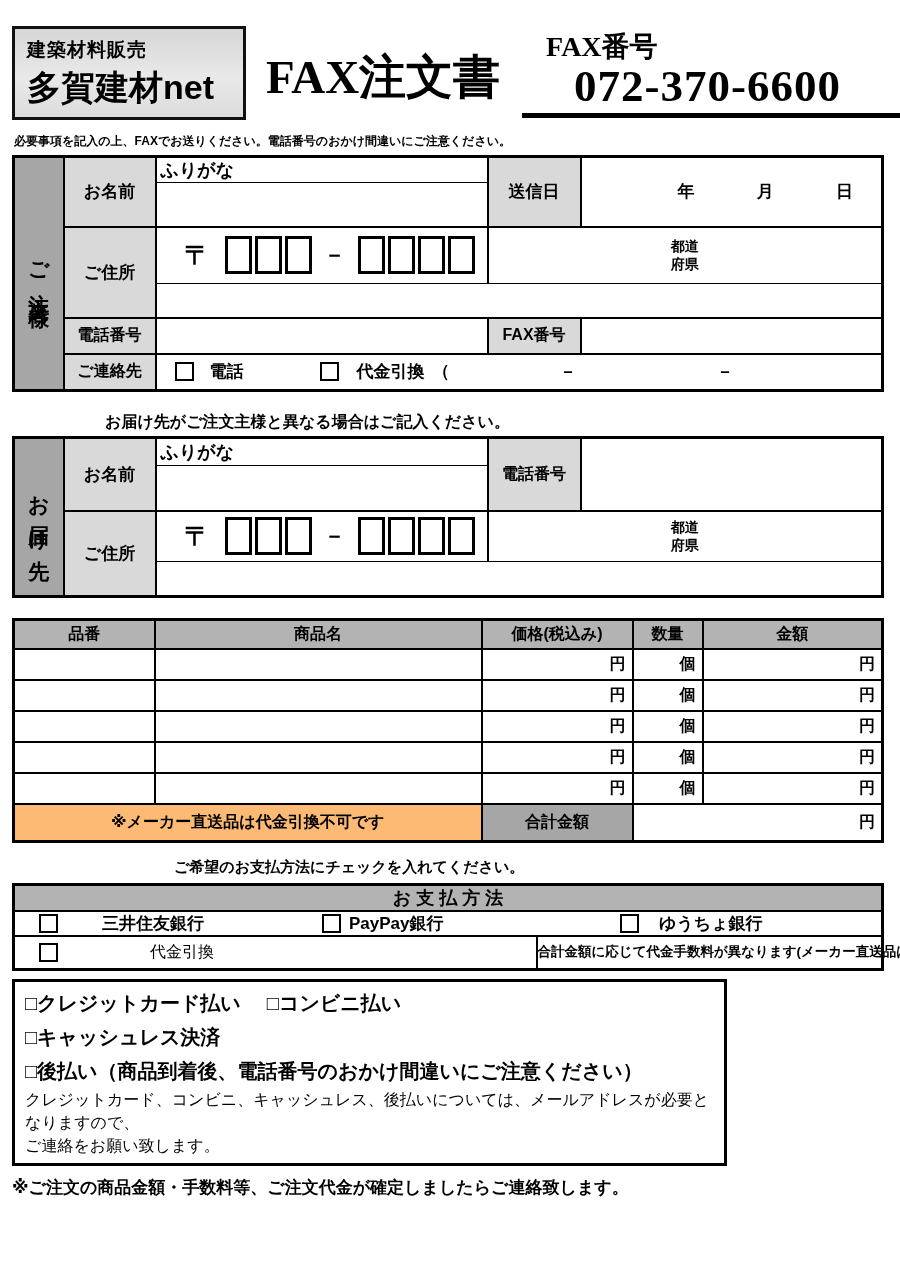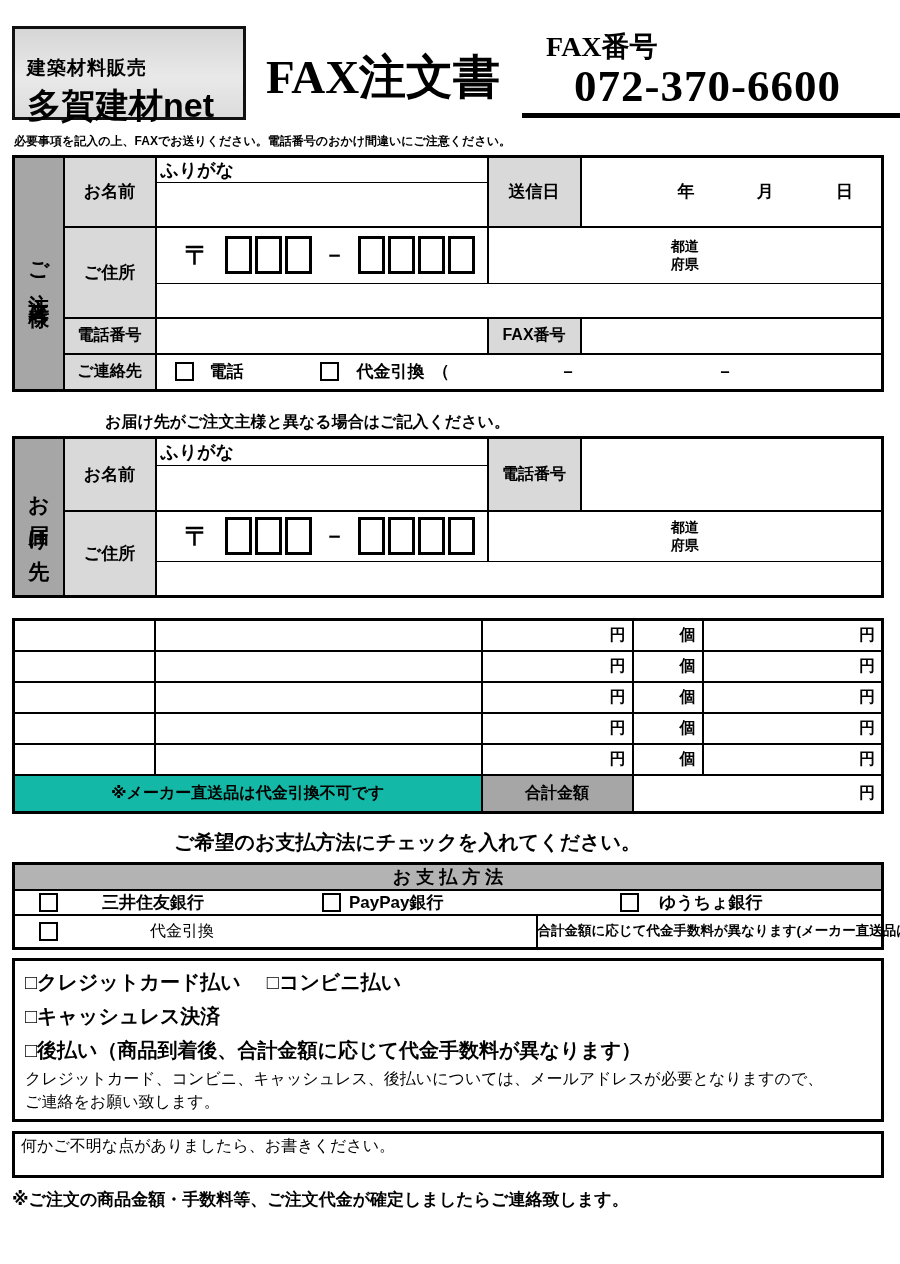--- a/index.html
+++ b/index.html
@@ -9,21 +9,21 @@
     font-family: "Liberation Sans", "DejaVu Sans", sans-serif;
     overflow: hidden;
   }
   .page { padding: 26px 14px 0 12px; width: 900px; }
 
   
   .hdr { display: flex; align-items: flex-start; }
   .logo {
     width: 234px; height: 94px; border: 3px solid #111;
     background: linear-gradient(180deg, #d6d6d6 0%, #e9e9e9 55%, #dcdcdc 100%);
-    padding: 26px 10px 0 12px; flex: none;
+    padding: 8px 10px 0 12px; flex: none;
   }
   .logo .l1 { font-size: 19px; font-weight: bold; letter-spacing: 1px; }
   .logo .l2 { font-size: 34px; font-weight: bold; letter-spacing: 0; margin-top: 2px; white-space: nowrap; }
   .title {
     font-family: "Liberation Serif", "DejaVu Serif", serif;
     font-weight: bold; font-size: 47px; margin: 20px 0 0 20px; flex: none; white-space: nowrap;
   }
   .faxblk { margin: 6px 0 0 22px; width: 398px; flex: none; }
   .faxblk .flabel { font-family: "Liberation Serif", serif; font-weight: bold; font-size: 28px; padding-left: 24px; line-height: 1.1; }
   .faxblk .fnum   { font-family: "Liberation Serif", serif; font-weight: bold; font-size: 45px; letter-spacing: 1px; padding-left: 52px; line-height: 1.05; white-space: nowrap; }
@@ -51,34 +51,34 @@
   .ckbx { display: inline-block; width: 19px; height: 19px; border: 2px solid #000; background: #fff; vertical-align: middle; flex: none; }
   .contact { display: flex; align-items: center; font-weight: bold; font-size: 17px; }
 
   .note-line { font-size: 16px; font-weight: bold; }
 
   
   table.prod { border-collapse: collapse; width: 872px; table-layout: fixed; border: 3px solid #000; margin-top: 20px; }
   table.prod td, table.prod th { border: 2px solid #000; padding: 0 6px; }
   table.prod th { background: #b3b3b3; font-size: 16px; font-weight: bold; }
   td.ru { text-align: right; font-weight: bold; font-size: 16px; }
-  td.mnote { background: #14b8a6; text-align: center; font-weight: bold; font-size: 16px; }
+  td.mnote { background: #fdba74; text-align: center; font-weight: bold; font-size: 16px; }
   td.total { background: #a6a6a6; text-align: center; font-weight: bold; font-size: 16px; }
 
   
-  .payinstr { font-size: 20px; font-weight: bold; margin: 15px 0 6px 162px; }
+  .payinstr { font-size: 15px; font-weight: bold; margin: 15px 0 6px 162px; }
   table.pay { border-collapse: collapse; width: 872px; table-layout: fixed; border: 3px solid #000; }
   table.pay td { border: 2px solid #000; padding: 0; vertical-align: middle; }
   td.payhdr { background: #b3b3b3; text-align: center; font-weight: bold; font-size: 18px; }
   .bankrow { display: flex; align-items: center; height: 100%; }
   .bankitem { display: flex; align-items: center; }
   .bankitem .blab { font-weight: bold; font-size: 17px; }
   .codnote { font-size: 13.5px; font-weight: bold; padding: 0 2px; white-space: nowrap; }
 
-  .extras { border: 3px solid #000; margin-top: 8px; width: 872px; padding: 4px 10px 6px 10px; }
+  .extras { border: 3px solid #000; margin-top: 8px; width: 715px; padding: 4px 10px 6px 10px; }
   .optline { font-family: "Liberation Serif", "DejaVu Serif", serif; font-weight: bold; font-size: 20px; line-height: 34px; white-space: nowrap; }
   .optgap { display: inline-block; width: 26px; }
   .extnote { font-family: Liberation Serif, serif; font-size: 16px; line-height: 23px; }
 
   .comment { border: 3px solid #000; margin-top: 9px; width: 872px; height: 47px; padding: 2px 6px;
              font-family: "Liberation Serif", "DejaVu Serif", serif; font-size: 16px; }
 
   .foot { margin-top: 11px; font-size: 17px; font-weight: bold; line-height: 1.35; }
   .foot .f1 { margin-bottom: 4px; }
 </style>
@@ -222,20 +222,27 @@
 
   <table class="prod">
     <colgroup>
         <col style="width:141px">
         <col style="width:327px">
         <col style="width:151px">
         <col style="width:70px">
         <col>
       </colgroup>
     <tbody>
+        <tr style="height:29px">
+      <th>品番</th>
+      <th>商品名</th>
+      <th>価格(税込み)</th>
+      <th>数量</th>
+      <th>金額</th>
+    </tr>
     <tr style="height:31px">
       <td></td>
           <td></td>
       <td class="ru">円</td>
       <td class="ru">個</td>
       <td class="ru">円</td>
     </tr>
     <tr style="height:31px">
       <td></td>
           <td></td>
@@ -310,27 +317,24 @@
       <td class="codnote">合計金額に応じて代金手数料が異なります(メーカー直送品はご利用いただけません)</td>
     </tr>
   </tbody>
     </table>
 
   <div class="extras">
     <div class="optline">
       <span>□クレジットカード払い</span><span class="optgap"></span><span>□コンビニ払い</span>
     </div>
     <div class="optline">□キャッシュレス決済</div>
-    <div class="optline">□後払い（商品到着後、合計金額に応じて代金手数料が異なります）</div>
+    <div class="optline">□後払い（商品到着後、電話番号のおかけ間違いにご注意ください）</div>
     <div class="extnote">クレジットカード、コンビニ、キャッシュレス、後払いについては、メールアドレスが必要となりますので、</div>
     <div class="extnote">ご連絡をお願い致します。</div>
   </div>
 
-  <div class="comment">
-    <span>何かご不明な点がありましたら、お書きください。</span>
-  </div>
 
   <div class="foot">
     <div class="f1">※ご注文の商品金額・手数料等、ご注文代金が確定しましたらご連絡致します。</div>
 
   </div>
 
 </div>
 
 </body></html>

